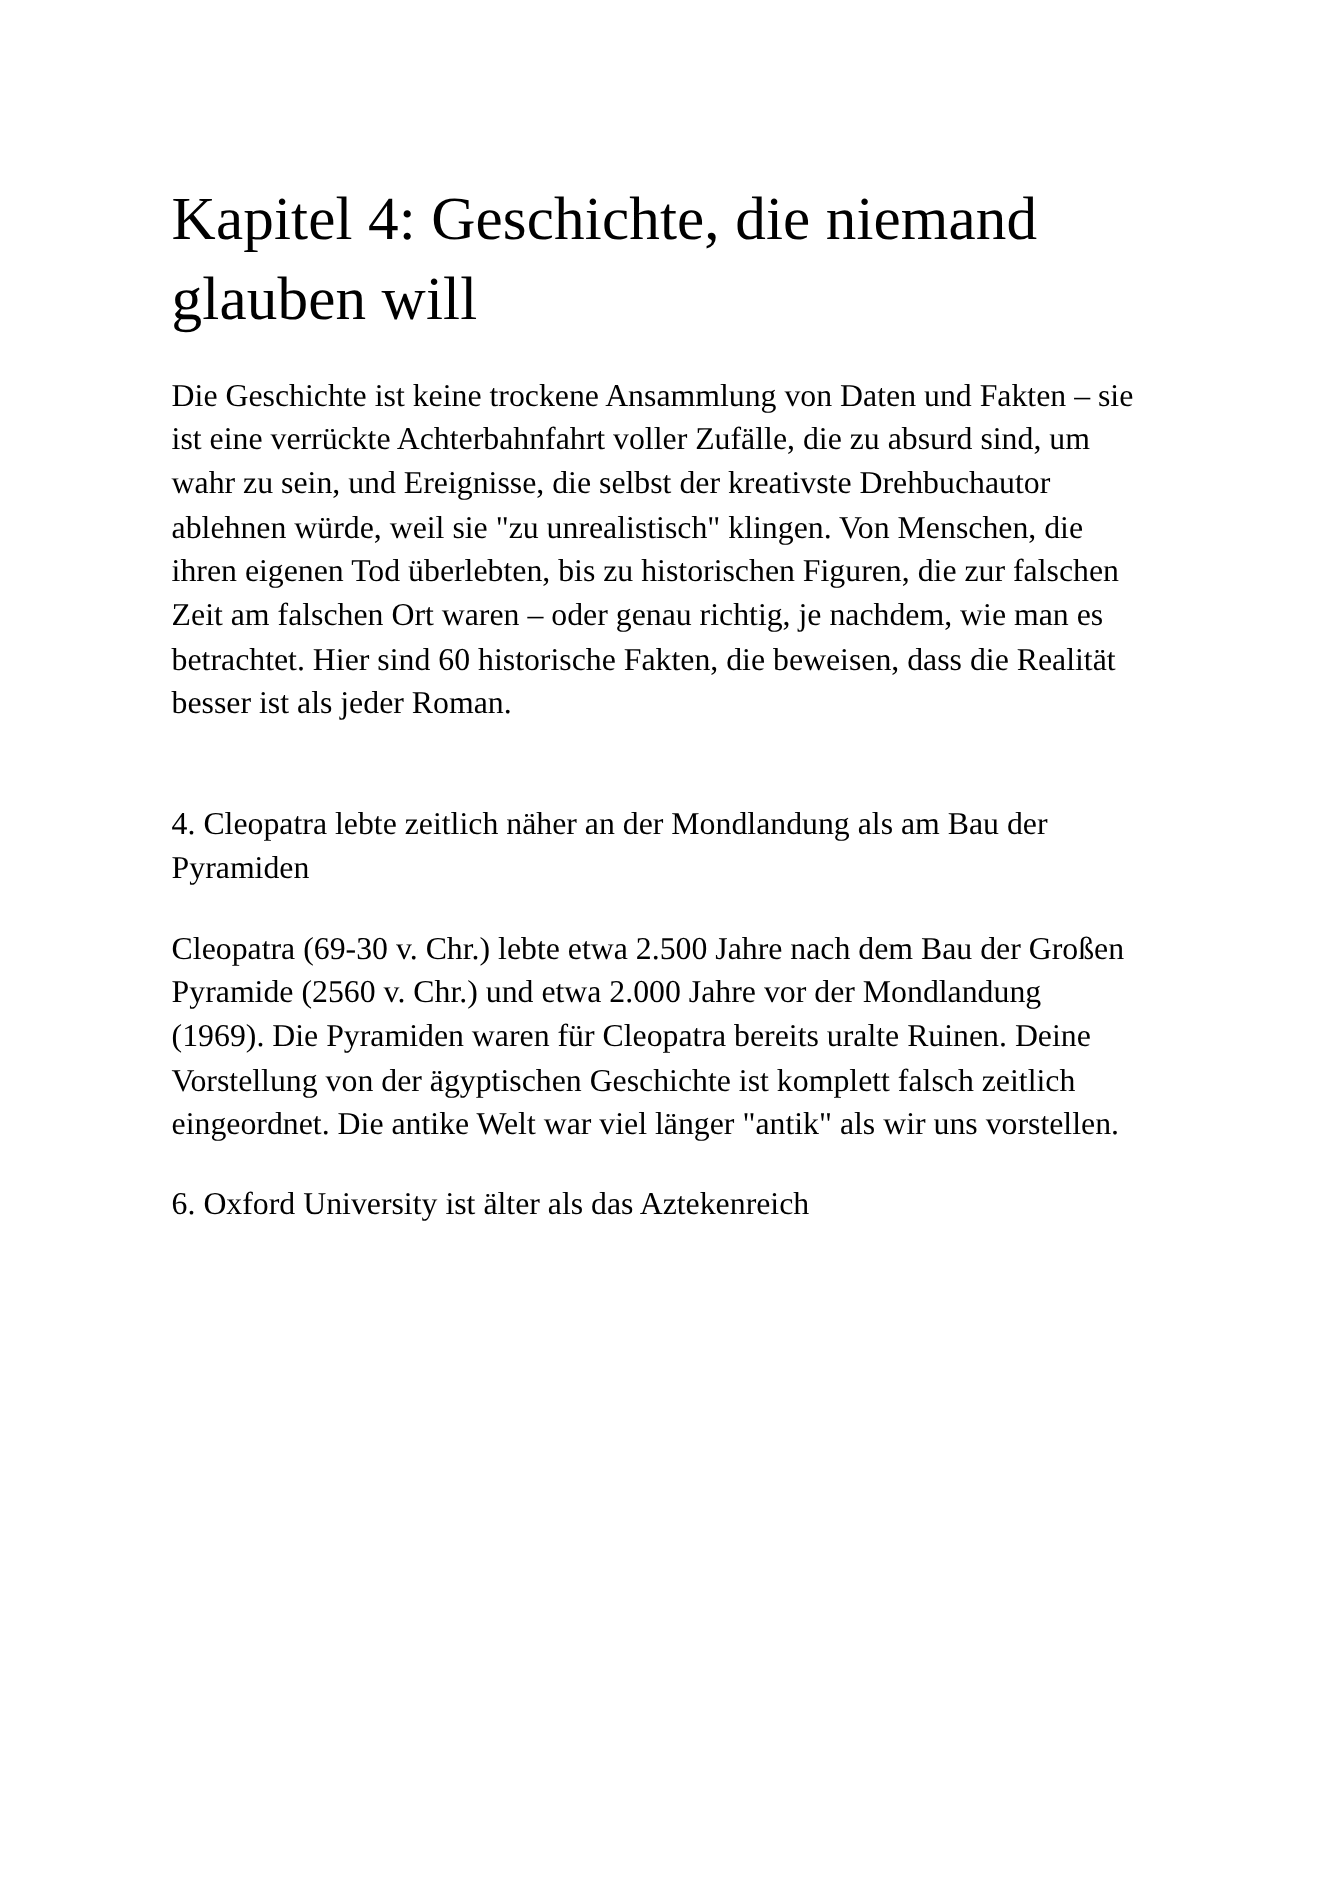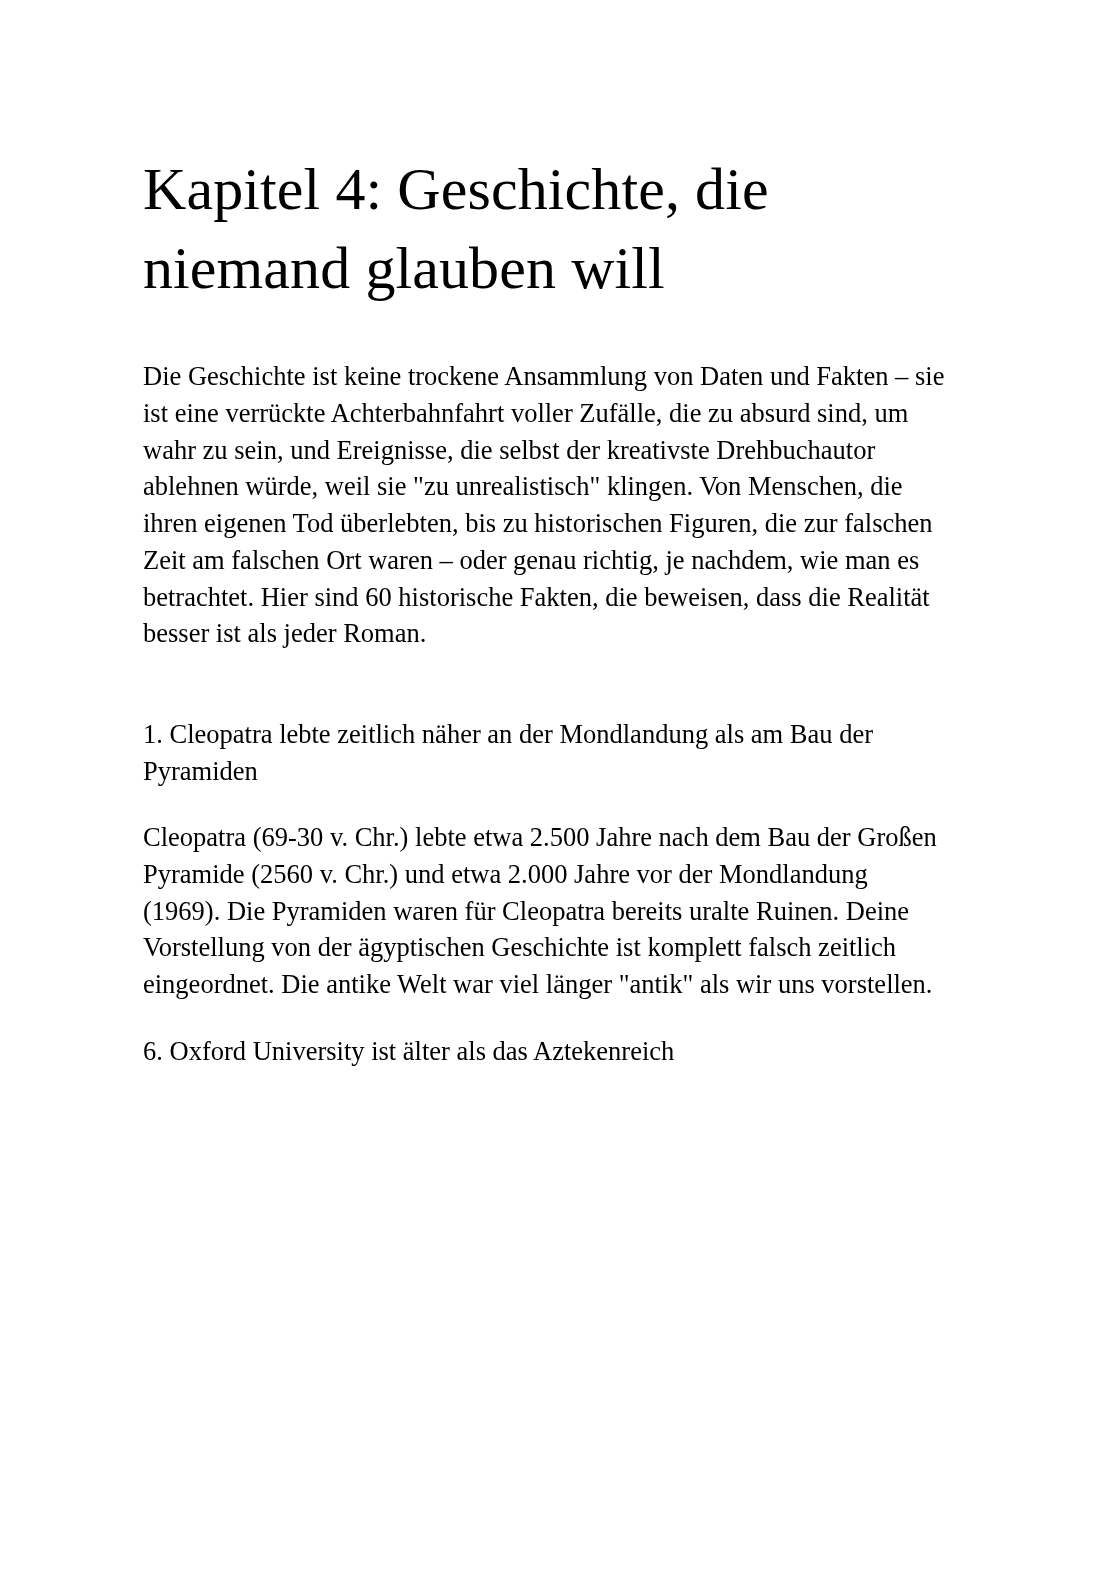--- a/index.html
+++ b/index.html
@@ -17,23 +17,23 @@
   .page {
     box-sizing: border-box;
     width: 1118px;
     height: 1586px;
     padding: 150px 170px 0 143px;
     background: #ffffff;
   }
   h1.doc-title {
     font-family: "Liberation Serif", serif;
     font-weight: normal;
-    font-size: 60px;
+    font-size: 51px;
     line-height: 1.32;
-    margin: 0 0 50px 0;
+    margin: 0 0 26px 0;
     letter-spacing: 0.1px;
   }
   h2.doc-subtitle {
     font-family: "Liberation Serif", serif;
     font-weight: normal;
     font-size: 33px;
     line-height: 1.37;
     margin: 0 0 46px 0;
   }
   p.body-text {
@@ -61,21 +61,21 @@
 <body>
 
 <div class="page">
 
   <h1 class="doc-title">Kapitel 4: Geschichte, die niemand glauben will</h1>
 
 
   <p class="body-text intro">Die Geschichte ist keine trockene Ansammlung von Daten und Fakten – sie ist eine verrückte Achterbahnfahrt voller Zufälle, die zu absurd sind, um wahr zu sein, und Ereignisse, die selbst der kreativste Drehbuchautor ablehnen würde, weil sie "zu unrealistisch" klingen. Von Menschen, die ihren eigenen Tod überlebten, bis zu historischen Figuren, die zur falschen Zeit am falschen Ort waren – oder genau richtig, je nachdem, wie man es betrachtet. Hier sind 60 historische Fakten, die beweisen, dass die Realität besser ist als jeder Roman.</p>
 
   <div class="fact-block">
-    <h3 class="fact-heading">1. Cleopatra lebte zeitlich näher an der Mondlandung als am Bau der Pyramiden</h3>
+    <h3 class="fact-heading">4. Cleopatra lebte zeitlich näher an der Mondlandung als am Bau der Pyramiden</h3>
     <p class="body-text">Cleopatra (69-30 v. Chr.) lebte etwa 2.500 Jahre nach dem Bau der Großen Pyramide (2560 v. Chr.) und etwa 2.000 Jahre vor der Mondlandung (1969). Die Pyramiden waren für Cleopatra bereits uralte Ruinen. Deine Vorstellung von der ägyptischen Geschichte ist komplett falsch zeitlich eingeordnet. Die antike Welt war viel länger "antik" als wir uns vorstellen.</p>
   </div>
 
   <div class="fact-block">
     <h3 class="fact-heading">6. Oxford University ist älter als das Aztekenreich</h3>
   </div>
 
 </div>
 
 </body></html>

